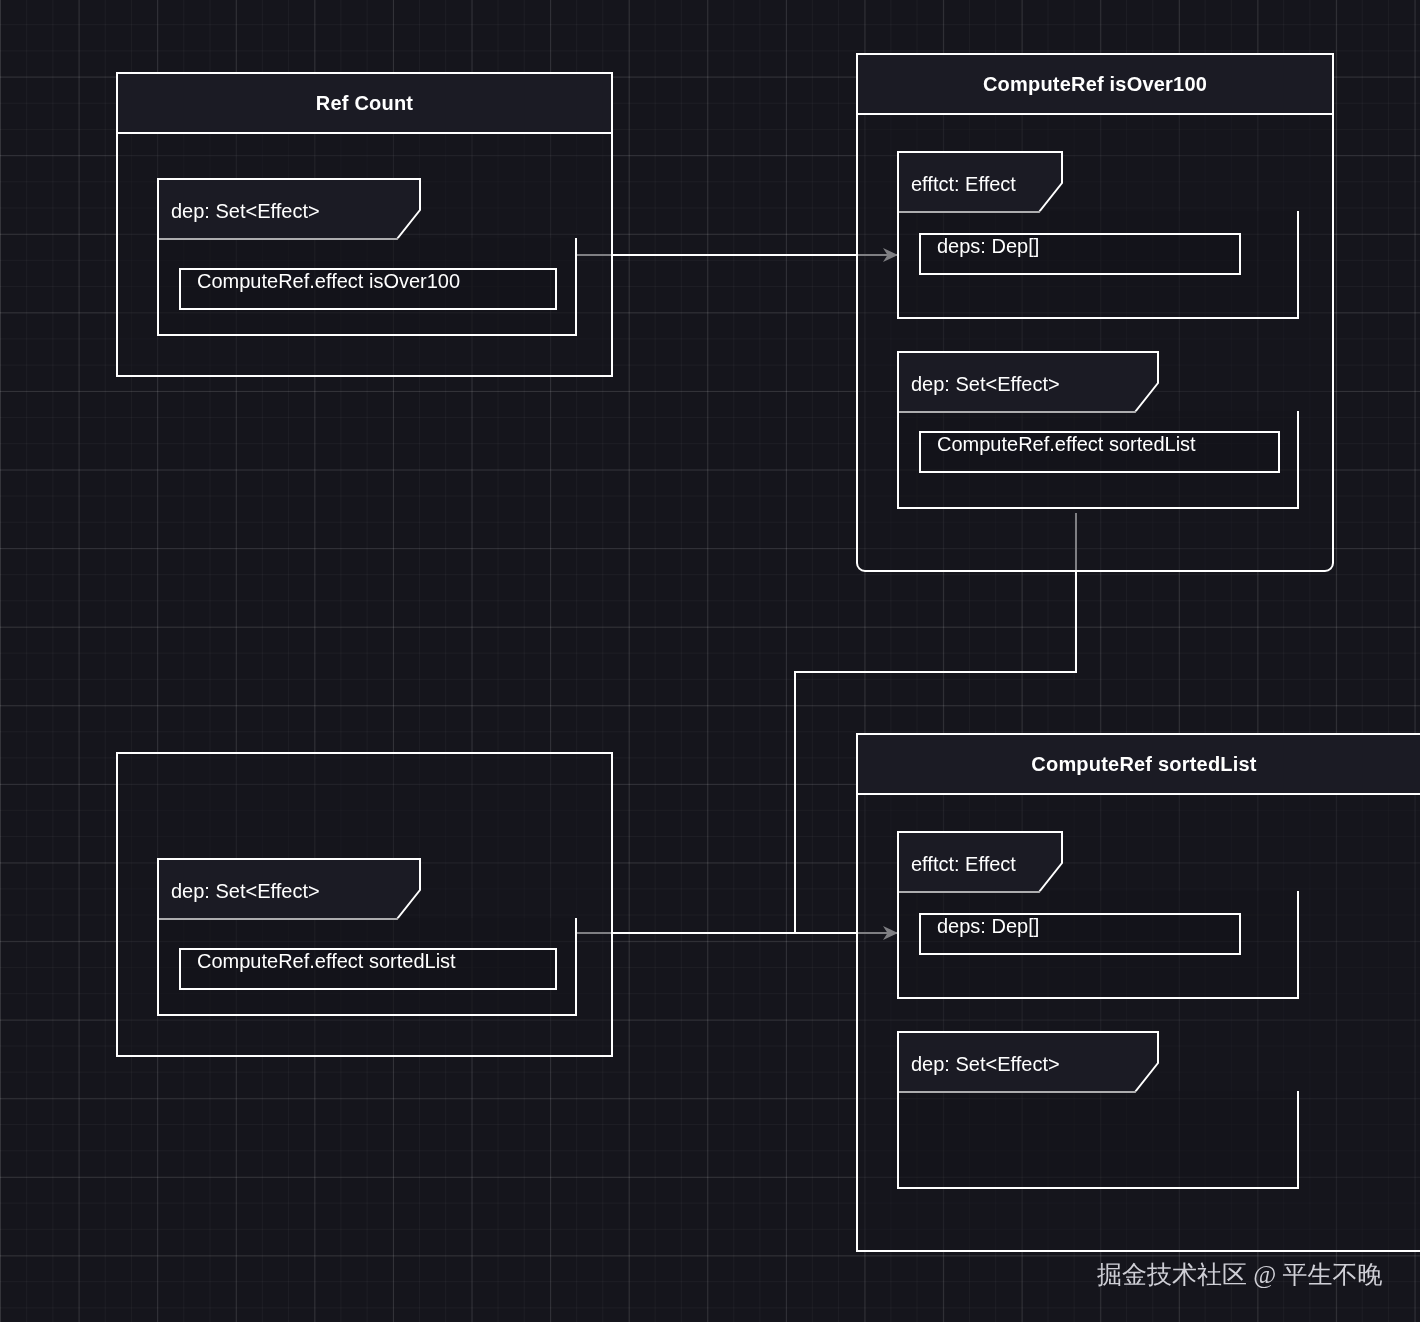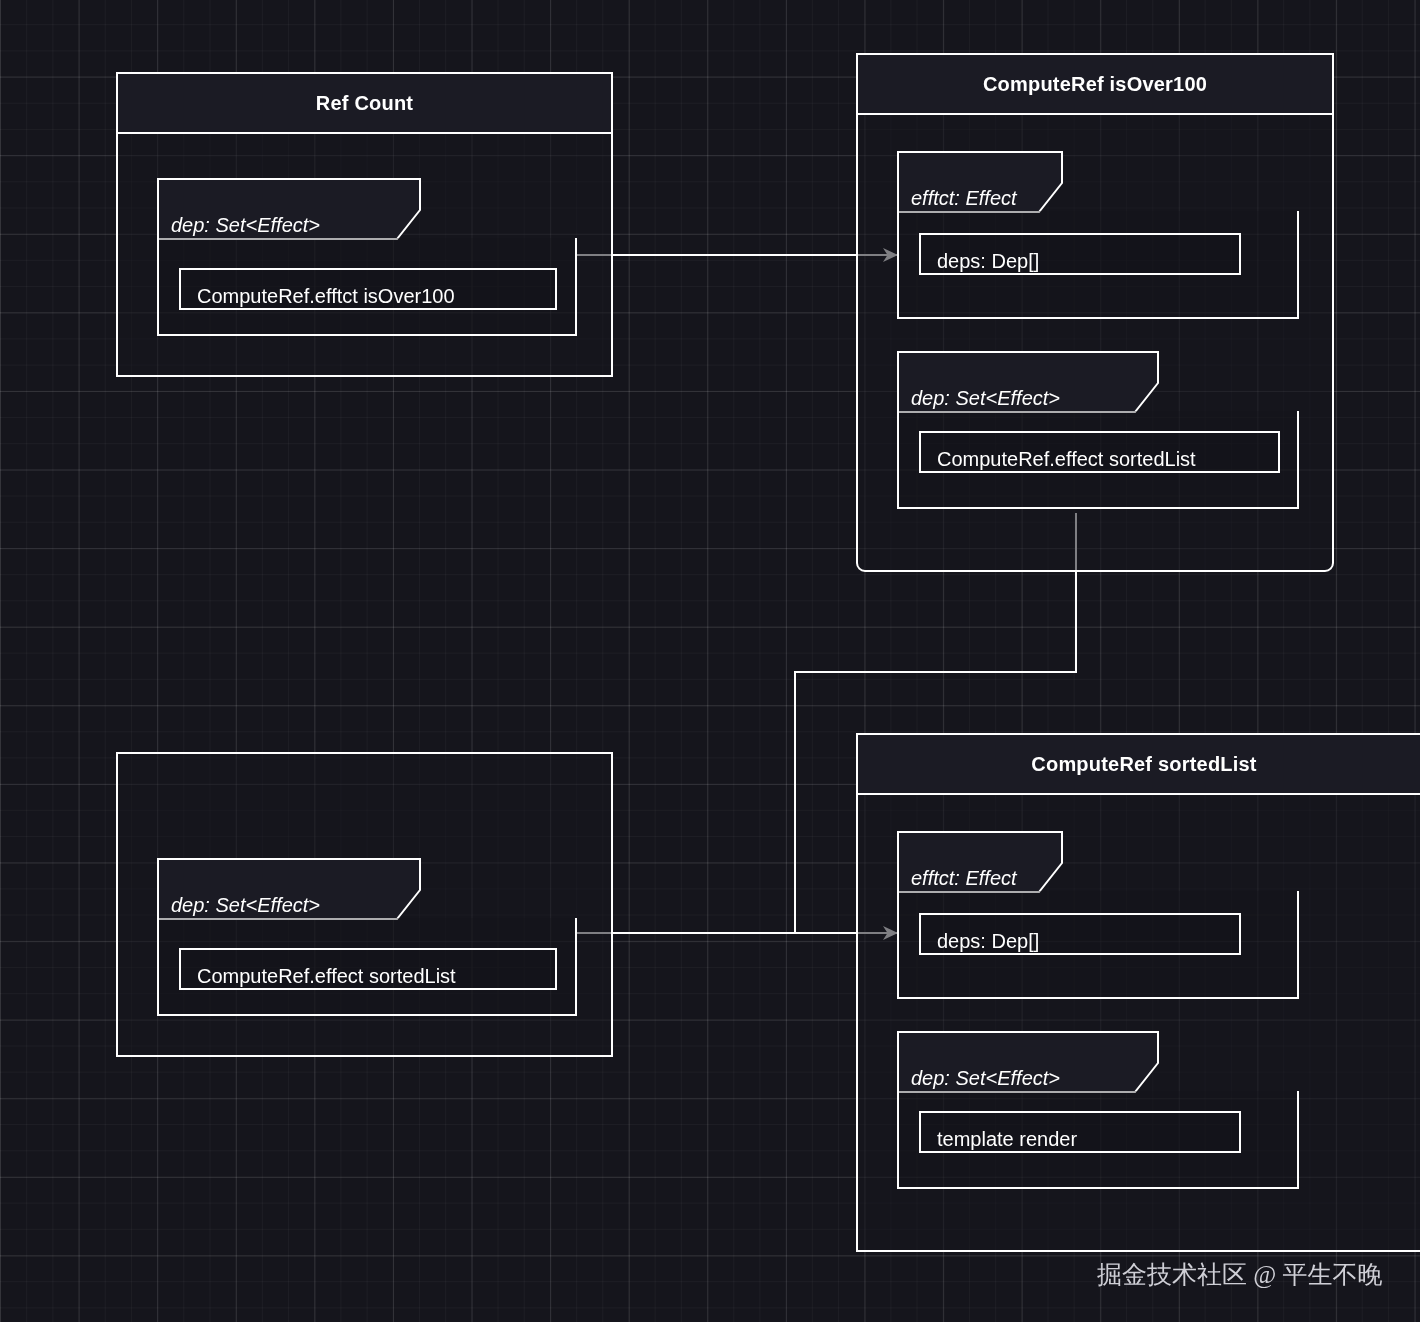--- a/index.html
+++ b/index.html
@@ -63,45 +63,44 @@
   }
   .package .pkg-tab svg {
     display: block;
     width: 100%;
     height: 100%;
     overflow: visible;
   }
   .package .pkg-tab-label {
     position: absolute;
     left: 14px;
-    top: 16px;
+    top: 2px;
     height: 100%;
     display: flex;
     align-items: center;
     color: #ffffff;
     white-space: nowrap;
-    font-style: italic;
   }
   .package .pkg-body {
     position: absolute;
     left: 0;
     box-sizing: border-box;
     border: 2px solid #ffffff;
     border-top: none;
     background: rgba(20,20,27,0.35);
   }
 
   
   .leafbox {
     position: absolute;
     border: 2px solid #ffffff;
     box-sizing: border-box;
     background: rgba(20,20,27,0.3);
     display: flex;
-    align-items: flex-end;
+    align-items: flex-start;
     color: #ffffff;
     padding-left: 16px;
     white-space: nowrap;
   }
 
   
   .conn {
     position: absolute;
     left: 0;
     top: 0;
@@ -146,21 +145,21 @@
     <div class="package" style="left:39px; top:104px; width:420px; height:158px;">
       <div class="pkg-tab" style="width:264px; height:62px;">
         <svg viewBox="0 0 264 62" preserveAspectRatio="none">
           <path d="M1,61 L1,1 L263,1 L263,32 L240,61 Z" fill="#1b1b24" stroke="#ffffff" stroke-width="2" vector-effect="non-scaling-stroke"></path>
         </svg>
         <div class="pkg-tab-label" style="font-size:20px;">dep: Set&lt;Effect&gt;</div>
       </div>
       <div class="pkg-body" style="top:60px; width:420px; height:98px;"></div>
 
       <div class="leafbox" style="left:22px; top:90px; width:378px; height:42px; font-size:20px;">
-        <span>ComputeRef.efftct isOver100</span>
+        <span>ComputeRef.effect isOver100</span>
       </div>
     </div>
   </div>
 
   <div class="classbox" style="left:856px; top:53px; width:478px; height:519px;border-radius:9px;">
     <div class="classbox-header" style="height:62px; font-size:20px;">
       <span>ComputeRef isOver100</span>
     </div>
 
     <div class="package" style="left:39px; top:96px; width:402px; height:168px;">
@@ -230,23 +229,20 @@
 
     <div class="package" style="left:39px; top:296px; width:402px; height:158px;">
       <div class="pkg-tab" style="width:262px; height:62px;">
         <svg viewBox="0 0 262 62" preserveAspectRatio="none">
           <path d="M1,61 L1,1 L261,1 L261,32 L238,61 Z" fill="#1b1b24" stroke="#ffffff" stroke-width="2" vector-effect="non-scaling-stroke"></path>
         </svg>
         <div class="pkg-tab-label" style="font-size:20px;">dep: Set&lt;Effect&gt;</div>
       </div>
       <div class="pkg-body" style="top:60px; width:402px; height:98px;"></div>
 
-      <div class="leafbox" style="left:22px; top:80px; width:322px; height:42px; font-size:20px;">
-        <span>template render</span>
-      </div>
     </div>
   </div>
 
   <div class="watermark" style="left:1097px; top:1258px; font-size:25px;font-family:Liberation Serif, serif;">
     <span>掘金技术社区 @ 平生不晚</span>
   </div>
 
 </div>
 
 </body></html>

